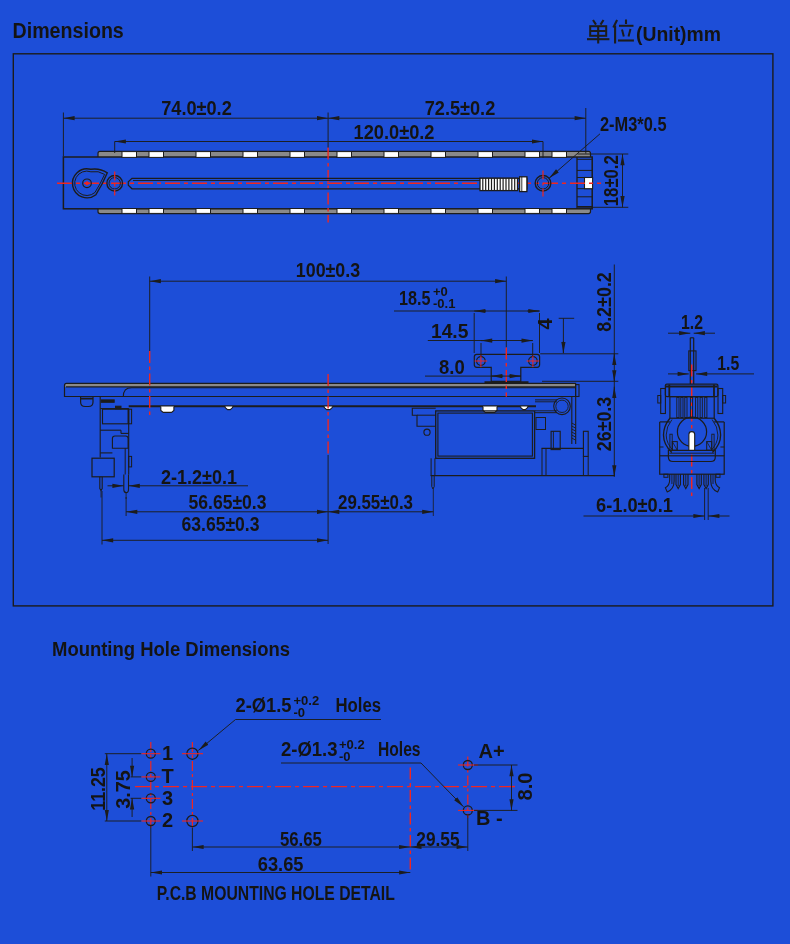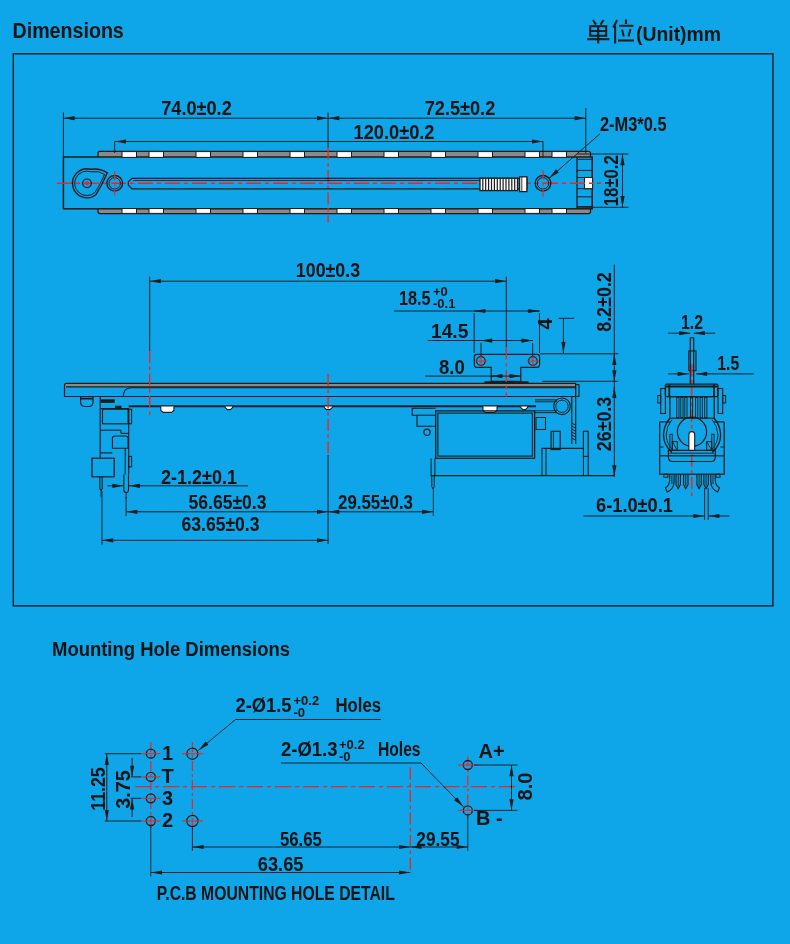--- a/index.html
+++ b/index.html
@@ -1,15 +1,15 @@
 <!DOCTYPE html>
 <html><head><meta charset="utf-8">
 <style>
 html,body{margin:0;padding:0;background:#ffffff;}
-#page{position:relative;width:790px;height:944px;background:#0ea5e9;overflow:hidden;}
+#page{position:relative;width:790px;height:944px;background:#1d4ed8;overflow:hidden;}
 </style></head>
 <body>
 <div id="page">
 <svg width="790" height="944" viewBox="0 0 790 944">
 <defs>
 <marker id="me" markerWidth="13" markerHeight="6" refX="11.5" refY="3" orient="auto" markerUnits="userSpaceOnUse">
           <path d="M11.5,3 L0.3,0.9 L0.3,5.1 Z" fill="#1c1c1c"></path>
         </marker>
 <marker id="ms" markerWidth="13" markerHeight="6" refX="0.5" refY="3" orient="auto" markerUnits="userSpaceOnUse">
           <path d="M0.5,3 L11.7,0.9 L11.7,5.1 Z" fill="#1c1c1c"></path>

